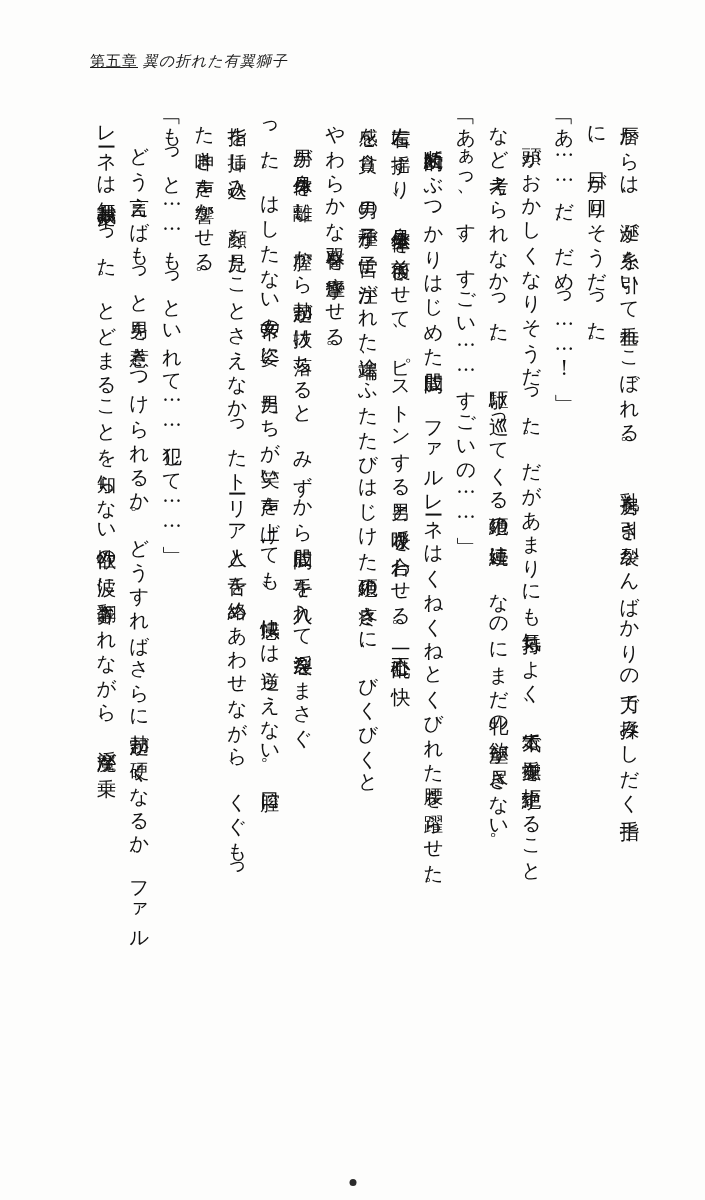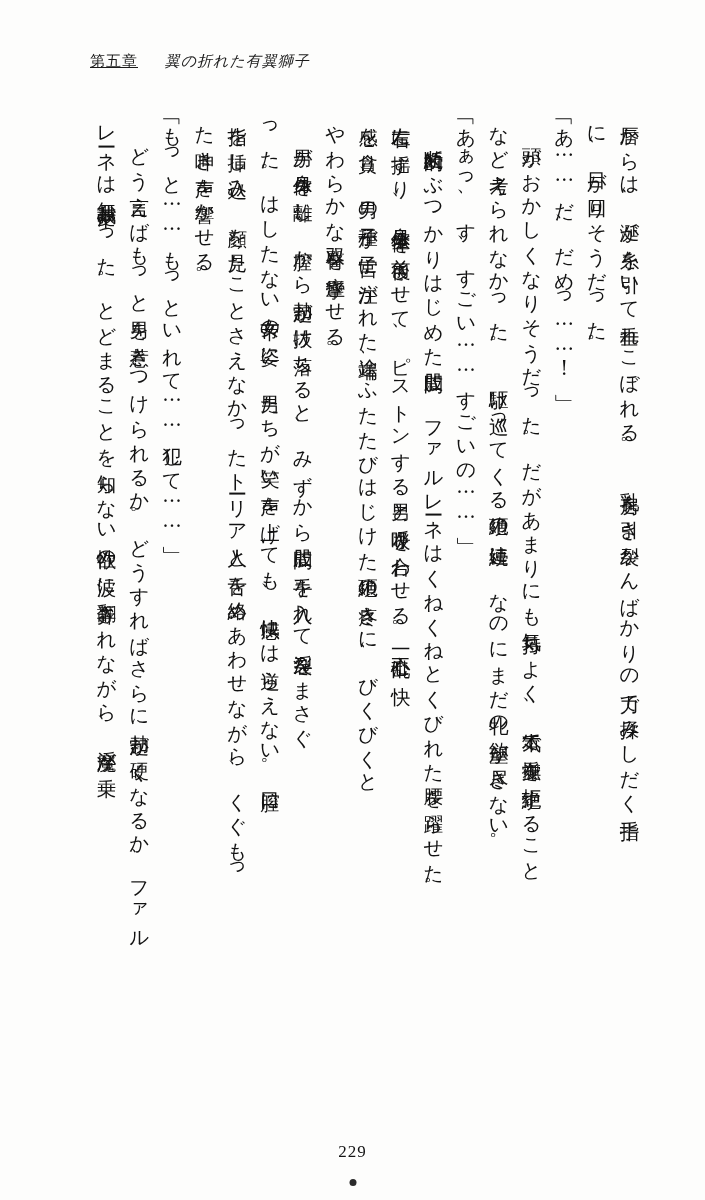--- a/index.html
+++ b/index.html
@@ -26,21 +26,20 @@
     font-size: 15px;
     letter-spacing: 1px;
     color: #1a1a1a;
     white-space: nowrap;
   }
   #running-head .chap-num {
     font-weight: normal;
     text-decoration: underline;
   }
   #running-head .chap-title {
-    margin-left: 22px;
     font-style: italic;
     font-family: "Liberation Serif", serif;
   }
 
   
   #body-text {
     position: absolute;
     top: 112px;
     right: 66px;
     height: 880px;
@@ -109,16 +108,15 @@
     <div class="vcol">左右に揺すり、身体全体を前後させて、ピストンする男と呼吸を合わせる。一心不乱に快</div>
     <div class="vcol">　断続的にぶつかりはじめた股間に、ファルレーネはくねくねとくびれた腰を躍らせた。</div>
     <div class="vcol">「あぁっ、す、すごい……すごいの……」</div>
     <div class="vcol">など考えられなかった。　駆け巡ってくる絶頂の連続に、なのにまだ牝の欲望が尽きない。</div>
     <div class="vcol">　頭がおかしくなりそうだった。だがあまりにも気持ちよく、本気で愛撫を拒絶すること</div>
     <div class="vcol">「あ……だ、だめっ……!」</div>
     <div class="vcol">に、目が回りそうだった。</div>
     <div class="vcol">唇からは、涎が糸を引いて垂れこぼれる。　乳房を引き裂かんばかりの力で揉みしだく手指</div>
   </div>
 
-  <div id="page-number">229</div>
   <div id="page-dot"></div>
 
 </div>
 
 </body></html>

